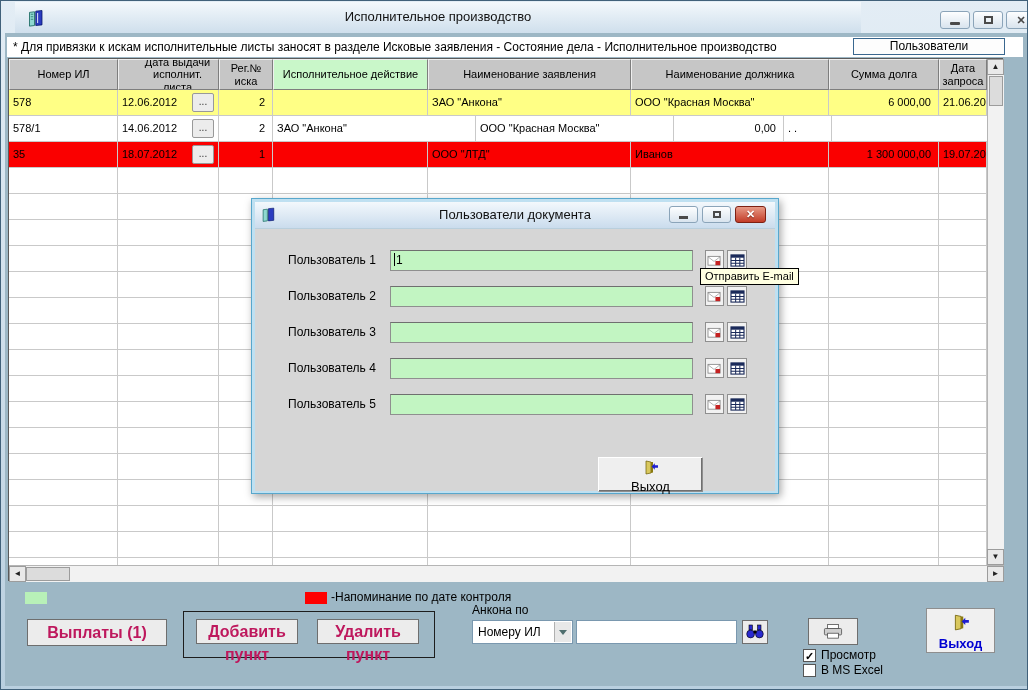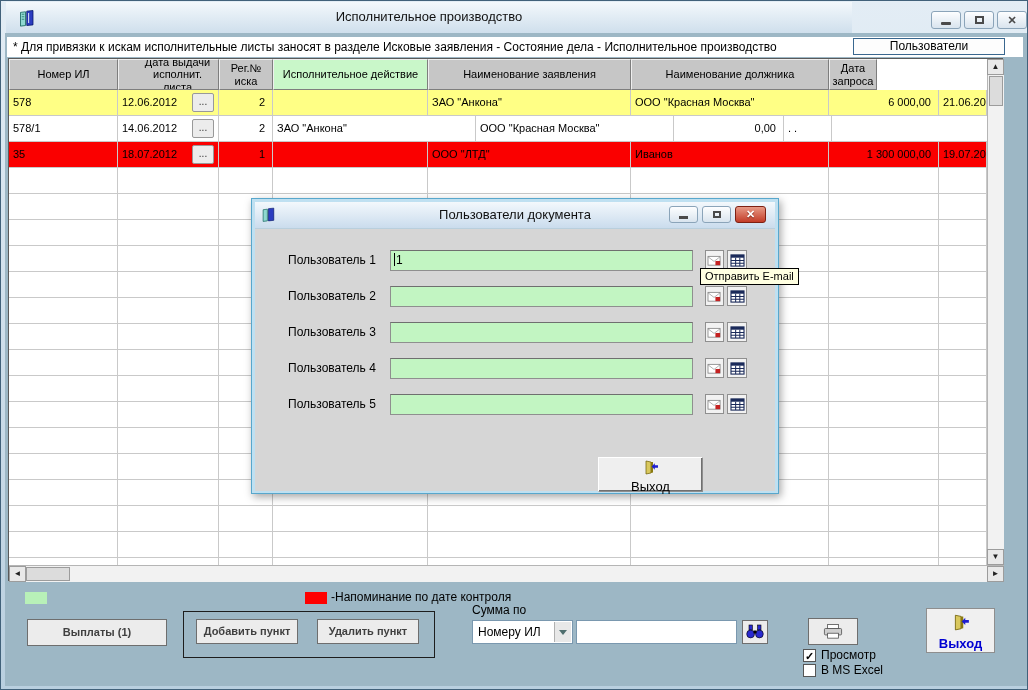--- a/index.html
+++ b/index.html
@@ -1,19 +1,19 @@
 <!DOCTYPE html>
 <html><head>
 <meta charset="utf-8">
 <style>
   html,body{margin:0;padding:0;background:#6b6b6b;}
   *{box-sizing:border-box;font-family:"Liberation Sans",sans-serif;}
   .window{position:relative;width:1028px;height:690px;border:1px solid #41617a;
     background:linear-gradient(#e3edf5,#b9cfdf);overflow:hidden;}
-  .titlebar{position:absolute;left:5px;top:1px;width:846px;height:31px;
+  .titlebar{position:absolute;left:14px;top:1px;width:846px;height:31px;
     background:linear-gradient(#f3f8fc,#cfdfec);}
   .title-text{position:absolute;left:0;top:7px;width:100%;text-align:center;font-size:13px;color:#111;}
   .win-btn{position:absolute;top:9px;width:30px;height:18px;border:1px solid #8ba4b9;border-radius:3px;
     background:linear-gradient(#fdfeff,#d9e4ee);display:flex;align-items:center;justify-content:center;cursor:default;}
   .win-btn .dash{width:10px;height:3px;background:#4a4a4a;border-radius:1px;margin-top:6px;}
   .win-btn .boxg{width:9px;height:8px;border:2px solid #4a4a4a;}
   .win-btn .xg{font-size:11px;font-weight:bold;color:#4a4a4a;line-height:1;}
   .client{position:absolute;left:4px;top:32px;width:1023px;height:653px;background:#9db7c5;}
 
   .notebar{position:absolute;left:2px;top:4px;width:1016px;height:20px;background:#ffffff;}
@@ -39,21 +39,21 @@
   
   .vscroll{position:absolute;left:978px;top:0;width:17px;height:506px;background:#f2f2f2;border-left:1px solid #b5b5b5;}
   .hscroll{position:absolute;left:0;top:506px;width:995px;height:17px;background:#f2f2f2;border-top:1px solid #b5b5b5;}
   .sbtn{position:absolute;width:17px;height:16px;background:#e9e9e9;border:1px solid #9c9c9c;
     font-size:8px;line-height:14px;text-align:center;color:#222;}
   .sthumb{position:absolute;background:#dcdcdc;border:1px solid #9c9c9c;}
 
   
   .swatch{position:absolute;width:22px;height:12px;}
   .leg-text{position:absolute;font-size:12px;color:#000;white-space:nowrap;}
-  .btn{position:absolute;background:#ececec;border:1px solid #6e6e6e;font-size:11px;color:#404040;
+  .btn{position:absolute;background:#ececec;border:1px solid #6e6e6e;font-size:16px;color:#be185d;
     text-align:center;cursor:default;}
   .btn.bold{font-weight:bold;}
   .groupbox{position:absolute;border:1px solid #1d1d1d;}
   .lbl{position:absolute;font-size:12px;color:#000;white-space:nowrap;}
   .combo{position:absolute;background:#fff;border:1px solid #7a98af;}
   .combo .sel{position:absolute;left:5px;top:0;line-height:22px;font-size:12px;}
   .combo .arrow{position:absolute;right:1px;top:1px;bottom:1px;width:17px;background:#e8e8e8;
     border-left:1px solid #b0b0b0;display:flex;align-items:center;justify-content:center;}
   .combo .arrow:after{content:"";width:0;height:0;border-left:4px solid transparent;border-right:4px solid transparent;border-top:5px solid #4e6e6e;}
   .tinput{position:absolute;background:#fff;border:1px solid #7a98af;font-size:12px;padding:0 4px;line-height:22px;}
@@ -119,20 +119,21 @@
     </div>
 
     <div class="grid-wrap">
       <div class="grid-header" id="gridHeader">
           <div class="hcell" style="width: 109px;">Номер ИЛ</div>
           <div class="hcell" style="width: 101px; padding-left: 20px;">Дата выдачи исполнит. листа</div>
           <div class="hcell" style="width: 54px;">Рег.№ иска</div>
           <div class="hcell green" style="width: 155px;">Исполнительное действие</div>
           <div class="hcell" style="width: 203px;">Наименование заявления</div>
           <div class="hcell" style="width: 198px;">Наименование должника</div>
+          <div class="hcell" style="width: 110px;">Сумма долга</div>
           <div class="hcell" style="width: 48px;">Дата запроса</div>
         </div>
       <div class="grid-body" id="gridBody">
           <div class="grow" style="background: rgb(255, 255, 133);">
             <div class="gcell" style="width: 109px;">578</div>
             <div class="gcell" style="width: 101px;">12.06.2012<div class="dots-btn">...</div></div>
             <div class="gcell num" style="width: 54px;">2</div>
             <div class="gcell" style="width: 155px;"></div>
             <div class="gcell" style="width: 203px;">ЗАО "Анкона"</div>
             <div class="gcell" style="width: 198px;">ООО "Красная Москва"</div>
@@ -333,21 +334,21 @@
 
     <div class="swatch" style="left: 20px; top: 559px; background: rgb(184, 240, 184);" id="legGreen"></div>
     <div class="swatch" style="left: 300px; top: 559px; background: rgb(255, 0, 0);" id="legRed"></div>
     <div class="leg-text" style="left:326px;top:557px">-Напоминание по дате контроля</div>
 
     <div class="btn bold" style="left:22px;top:586px;width:140px;height:27px;line-height:25px">Выплаты (1)</div>
     <div class="groupbox" style="left:178px;top:578px;width:252px;height:47px"></div>
     <div class="btn bold" style="left:191px;top:586px;width:102px;height:25px;line-height:23px">Добавить пункт</div>
     <div class="btn bold" style="left:312px;top:586px;width:102px;height:25px;line-height:23px">Удалить пункт</div>
 
-    <div class="lbl" style="left:467px;top:570px">Сумма по</div>
+    <div class="lbl" style="left:467px;top:570px">Анкона по</div>
     <div class="combo" style="left:467px;top:587px;width:101px;height:24px">
       <div class="sel">Номеру ИЛ</div>
       <div class="arrow"></div>
     </div>
     <div class="tinput" style="left:571px;top:587px;width:161px;height:24px"></div>
     <div class="btn" style="left:737px;top:587px;width:26px;height:24px;padding-top:3px">
       <svg width="18" height="15" viewBox="0 0 18 15">
         <rect x="3" y="1" width="3.4" height="5" fill="#2a2ad0" stroke="#000" stroke-width="0.6"></rect>
         <rect x="11.6" y="1" width="3.4" height="5" fill="#2a2ad0" stroke="#000" stroke-width="0.6"></rect>
         <circle cx="4.6" cy="10" r="3.9" fill="#2a2ad0" stroke="#000" stroke-width="0.6"></circle>

